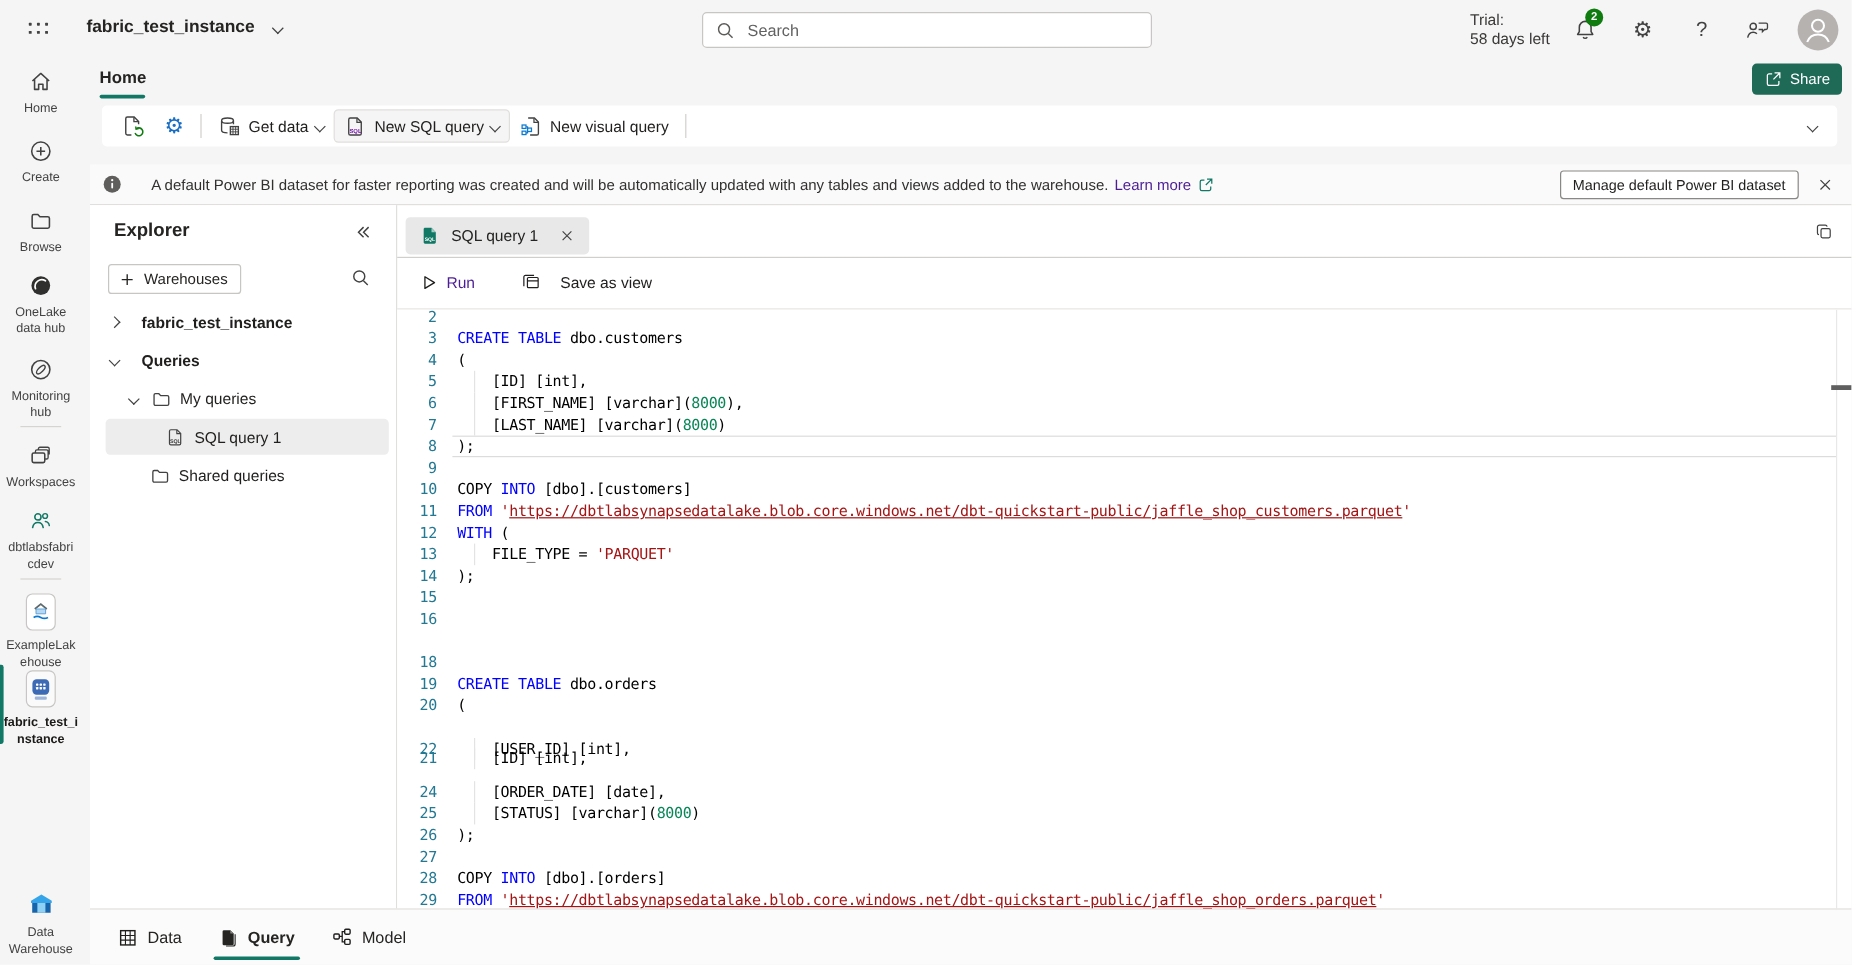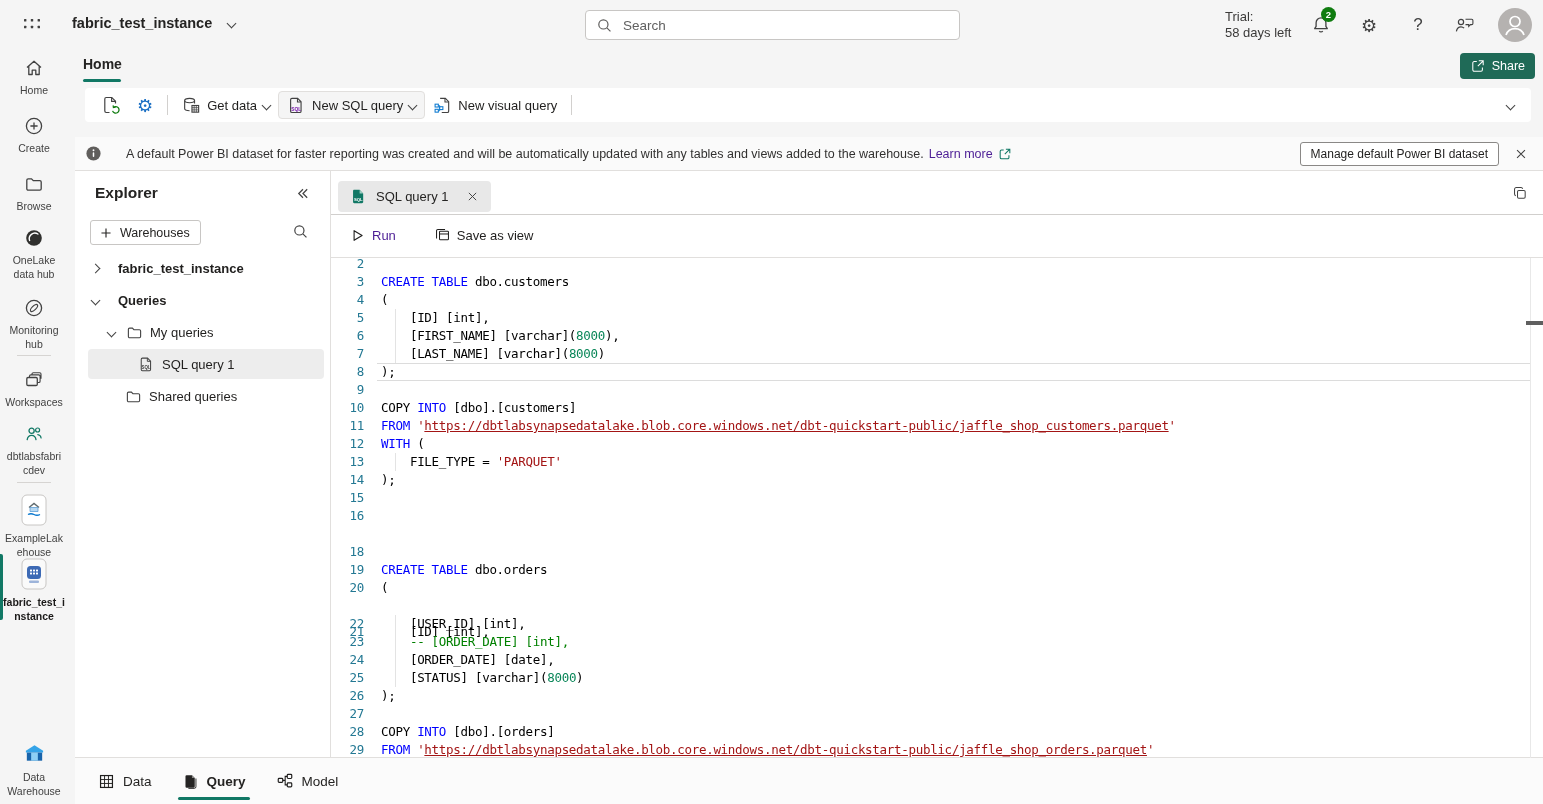--- a/index.html
+++ b/index.html
@@ -78,21 +78,21 @@
   .k-file{padding-left:50px}
 
   
   .editor-pane{position:absolute;left:255px;top:0;width:1213px;height:587px;border-left:1px solid #e1dfdd;box-sizing:border-box}
   .tabstrip{position:absolute;left:0;top:0;right:0;height:43px;border-bottom:1px solid #d1cfcd}
   .etab{position:absolute;left:7px;top:10px;height:31px;background:#e8e8e8;border-radius:4px;display:flex;align-items:center;padding:0 12px;gap:9px;font-size:13px;color:#252423}
   .etab .tclose{display:flex;margin-left:8px}
   .copy-btn{position:absolute;right:14px;top:14px}
   .runbar{position:absolute;left:0;top:43px;right:0;height:44px;border-bottom:1px solid #e1dfdd;display:flex;align-items:center;box-sizing:border-box}
   .run-btn{display:flex;align-items:center;gap:6px;margin-left:18px;font-size:13px;color:#4c1d95}
-  .saveview-btn{display:flex;align-items:center;gap:6px;margin-left:38px;font-size:13px;color:#201f1e}
+  .saveview-btn{display:flex;align-items:center;gap:16px;margin-left:38px;font-size:13px;color:#201f1e}
 
   
   .code{position:absolute;left:0;top:87px;right:0;bottom:0;overflow:hidden;background:#fff;
         font-family:"DejaVu Sans Mono","Liberation Mono",monospace;font-size:12.5px;letter-spacing:-0.3px}
   .code-line{position:absolute;left:0;right:0;height:18px;line-height:18px;z-index:2}
   .ln-num{position:absolute;left:0;width:33px;text-align:right;color:#237893}
   .ln-code{position:absolute;left:50px;white-space:pre;color:#000}
   .indent-guide{position:absolute;left:64px;top:0;height:18px;border-left:1px solid #e3e3e3}
   .current-line{position:absolute;left:46px;width:1153px;height:18px;border-top:1px solid #dcdcdc;border-bottom:1px solid #dcdcdc;box-sizing:border-box;z-index:1}
   .ov-ruler{position:absolute;left:1199px;top:0;bottom:0;border-left:1px solid #e8e8e8;z-index:3}
@@ -583,25 +583,20 @@
         <div class="code-line" style="top: 339px; margin-top: 26px;">
           <span class="ln-num">21</span>
           <span class="indent-guide"></span>
           <span class="ln-code"><span class="tok-pl">    [ID] [int],</span></span>
         </div>
         <div class="code-line" style="top: 357px;">
           <span class="ln-num">22</span>
           <span class="indent-guide"></span>
           <span class="ln-code"><span class="tok-pl">    [USER_ID] [int],</span></span>
         </div>
-        <div class="code-line" style="top: 375px;">
-          <span class="ln-num">23</span>
-          <span class="indent-guide"></span>
-          <span class="ln-code"><span class="tok-com">    -- [ORDER_DATE] [int],</span></span>
-        </div>
         <div class="code-line" style="top: 393px;">
           <span class="ln-num">24</span>
           <span class="indent-guide"></span>
           <span class="ln-code"><span class="tok-pl">    [ORDER_DATE] [date],</span></span>
         </div>
         <div class="code-line" style="top: 411px;">
           <span class="ln-num">25</span>
           <span class="indent-guide"></span>
           <span class="ln-code"><span class="tok-pl">    [STATUS] [varchar](</span><span class="tok-num">8000</span><span class="tok-pl">)</span></span>
         </div>

